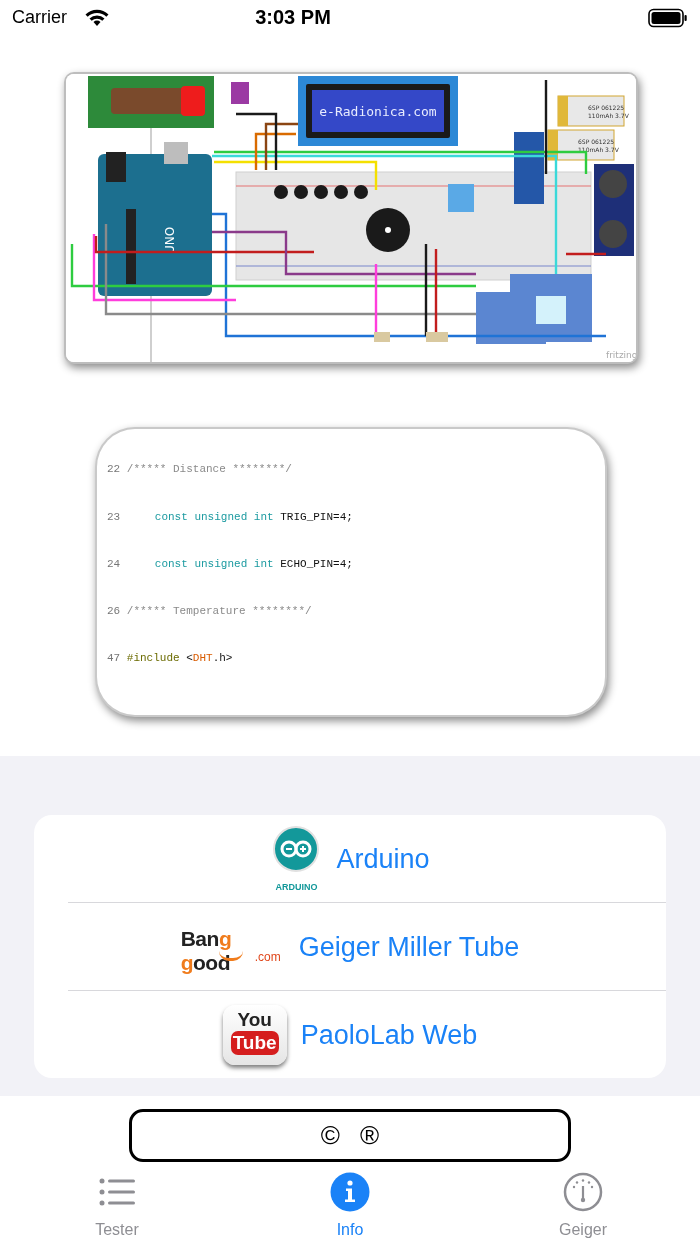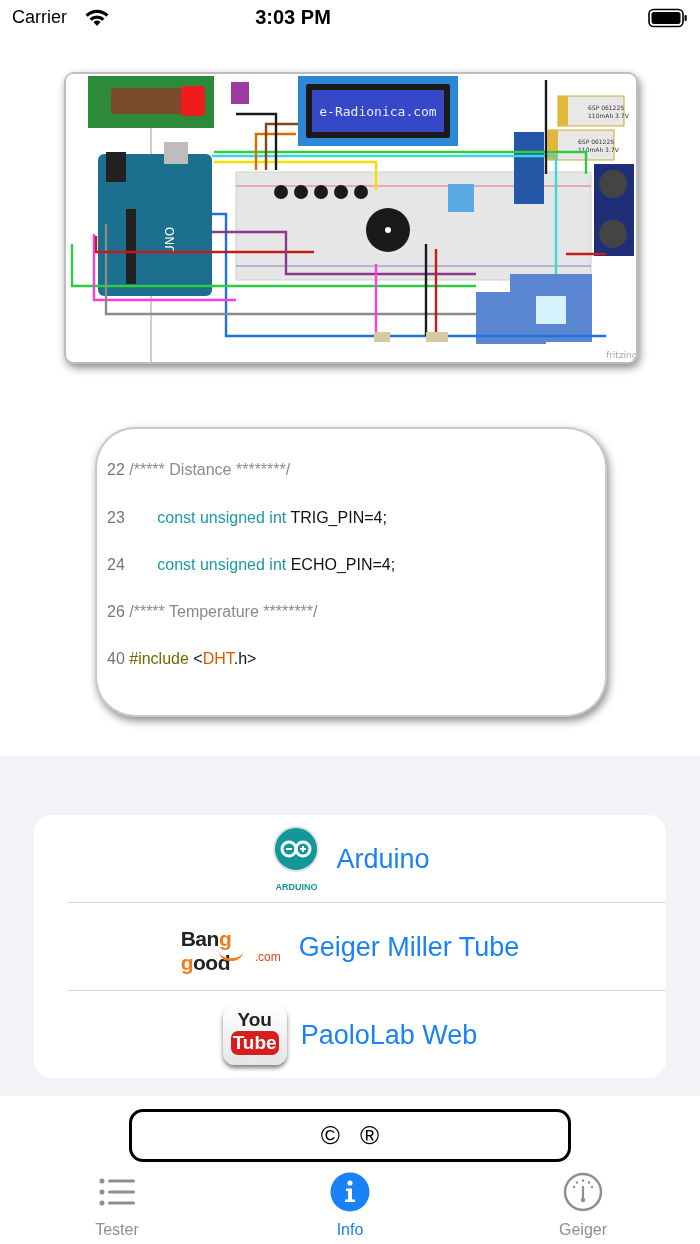--- a/index.html
+++ b/index.html
@@ -14,21 +14,21 @@
   .sb-battery { position: absolute; right: 12px; top: 8px; width: 40px; height: 20px; }
 
   
   .circuit-card { position: absolute; left: 66px; top: 74px; width: 570px; height: 288px; border-radius: 8px; background: #fff; overflow: hidden;
     box-shadow: 0 0 0 2px #bdbdbd, 2px 4px 8px 2px rgba(0,0,0,0.45); }
   .circuit-card svg { width: 100%; height: 100%; display: block; }
 
   
   .code-card { position: absolute; left: 97px; top: 429px; width: 508px; height: 286px; border-radius: 38px; background: #fff; overflow: hidden;
     box-shadow: 0 0 0 2px #c9c9c9, 2px 4px 8px 2px rgba(0,0,0,0.45); }
-  .code-inner { position: absolute; left: 10px; top: 2px; right: 0; bottom: 0; font-family: Liberation Sans, sans-serif; font-size: 16px; line-height: 15.7px; white-space: pre; color: #111; }
+  .code-inner { position: absolute; left: 10px; top: 2px; right: 0; bottom: 0; font-family: Liberation Mono, monospace; font-size: 11px; line-height: 15.7px; white-space: pre; color: #111; }
   .code-line { height: 15.7px; }
   .ln { color: #777; }
   .cm { color: #8a8a8a; }
   .kw { color: #1b9aa0; margin-left: 28px; }
   .pp { color: #6b6b00; }
   .or { color: #d95b00; }
 
   
   .gray-section { position: absolute; left: 0; top: 756px; width: 700px; height: 340px; background: #f2f2f7; }
   .links-card { position: absolute; left: 34px; top: 59px; width: 632px; height: 263px; background: #fff; border-radius: 18px; overflow: hidden; }
@@ -164,21 +164,21 @@
       <text x="540" y="284" font-family="DejaVu Sans" font-size="9" fill="#aaa">fritzing</text>
     </svg>
   </div>
 
   <div class="code-card">
     <div class="code-inner">
       <div class="code-line"><span class="ln">22</span><span class="cm"> /***** Distance ********/</span></div>
       <div class="code-line"><span class="ln">23</span> <span class="kw">const unsigned int</span> TRIG_PIN=4;</div>
       <div class="code-line"><span class="ln">24</span> <span class="kw">const unsigned int</span> ECHO_PIN=4;</div>
       <div class="code-line"><span class="ln">26</span><span class="cm"> /***** Temperature ********/</span></div>
-      <div class="code-line"><span class="ln">40</span> <span class="pp">#include</span> &lt;<span class="or">DHT</span>.h&gt;</div>
+      <div class="code-line"><span class="ln">47</span> <span class="pp">#include</span> &lt;<span class="or">DHT</span>.h&gt;</div>
       
       
       
       
       
       
       
       
       
       

